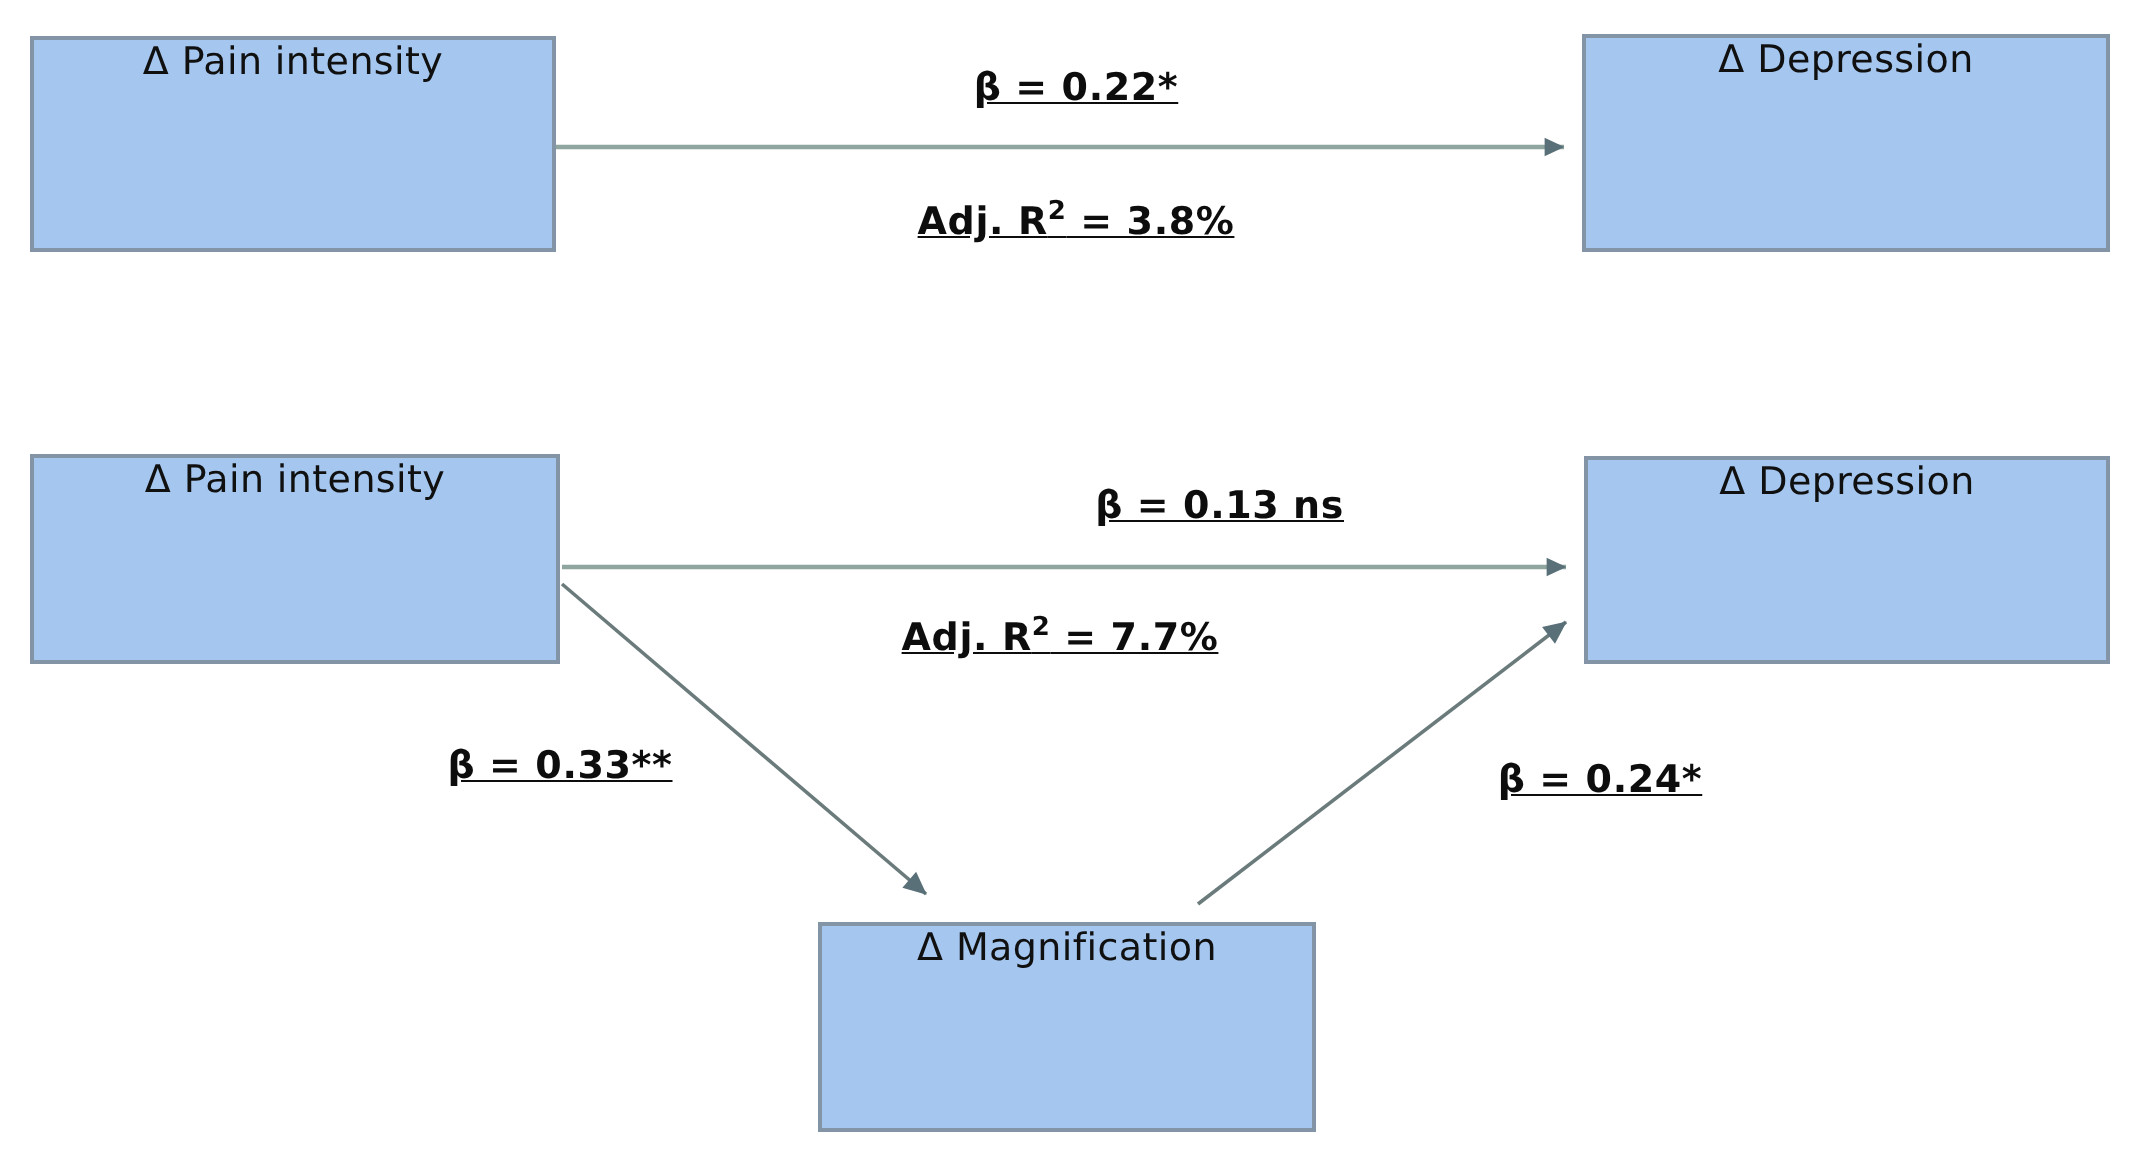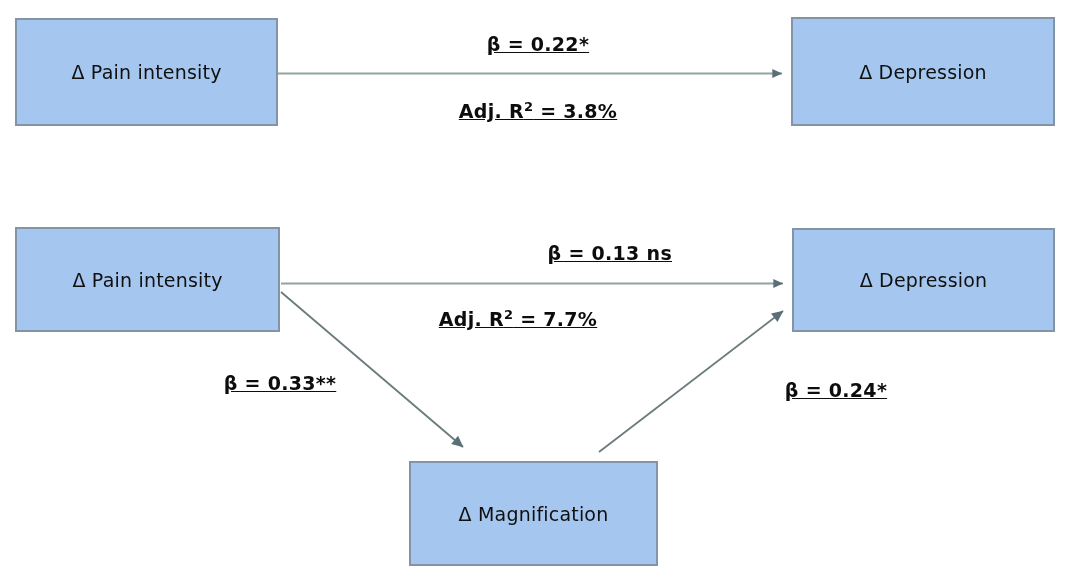--- a/index.html
+++ b/index.html
@@ -37,21 +37,21 @@
   }
 
   
   .node-box {
     position: absolute;
     z-index: 2;
     box-sizing: border-box;
     background: #a5c7ef;
     border: 2px solid #8294a6;
     display: flex;
-    align-items: center;
+    align-items: flex-start;
     justify-content: center;
   }
   .node-label {
     font-size: 19px;
     font-weight: 400;
     letter-spacing: 0.2px;
     color: #101010;
     white-space: nowrap;
   }
 
@@ -76,23 +76,23 @@
   .path-label .sup {
     font-size: 13px;
     vertical-align: super;
     line-height: 0;
     font-weight: 700;
   }
 
   #label-beta-top  { left: 388px; top: 33px;  width: 300px; }
   #label-r2-top    { left: 388px; top: 100px; width: 300px; }
   #label-beta-mid  { left: 372px; top: 242px; width: 300px; text-align: right; }
-  #label-r2-mid    { left: 368px; top: 308px; width: 300px; }
+  #label-r2-mid    { left: 380px; top: 308px; width: 300px; }
   #label-beta-a    { left: 150px; top: 372px; width: 260px; }
-  #label-beta-b    { left: 706px; top: 379px; width: 260px; }
+  #label-beta-b    { left: 670px; top: 379px; width: 260px; }
 </style>
 </head>
 <body>
 
 <div id="diagram-canvas">
 
   <svg id="connector-layer" viewBox="0 0 1068 576">
     <defs>
       <marker id="arrow-h" markerWidth="11" markerHeight="11" refX="10.2" refY="5.5" orient="auto" markerUnits="userSpaceOnUse">
         <path d="M 0.5 0.9 L 10.4 5.5 L 0.5 10.1 z" fill="#5a7078"></path>

